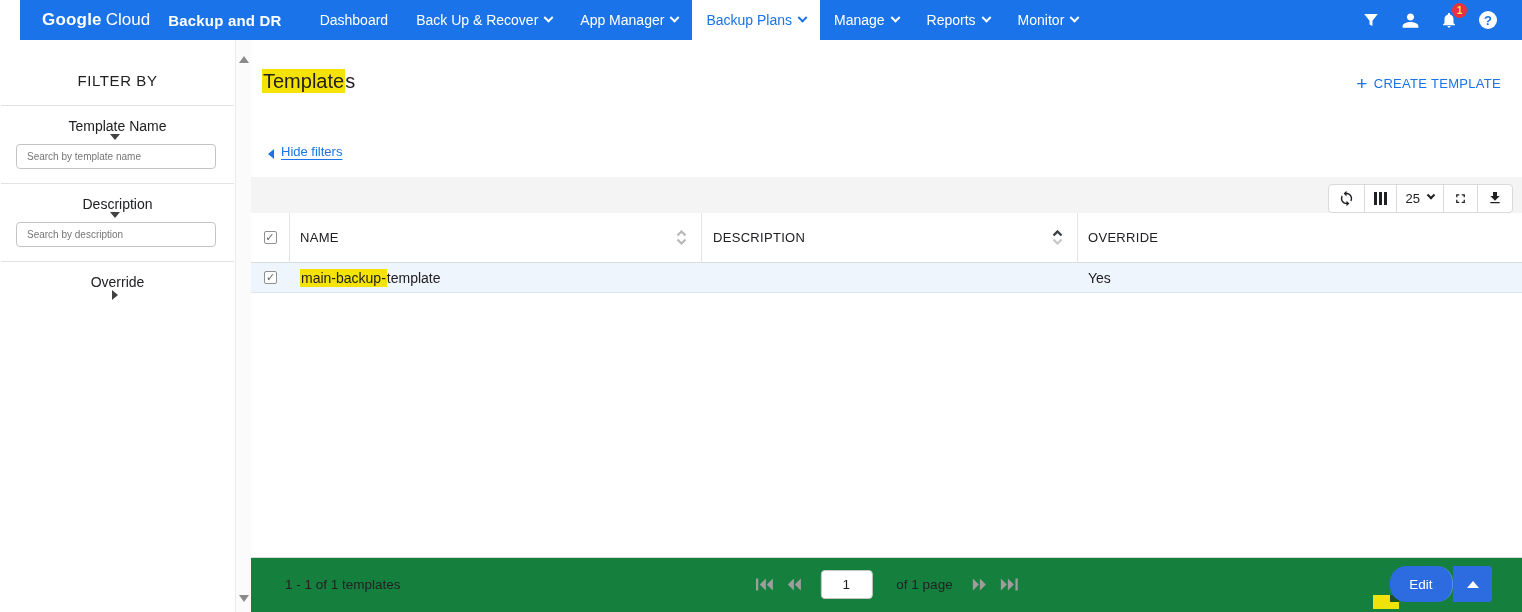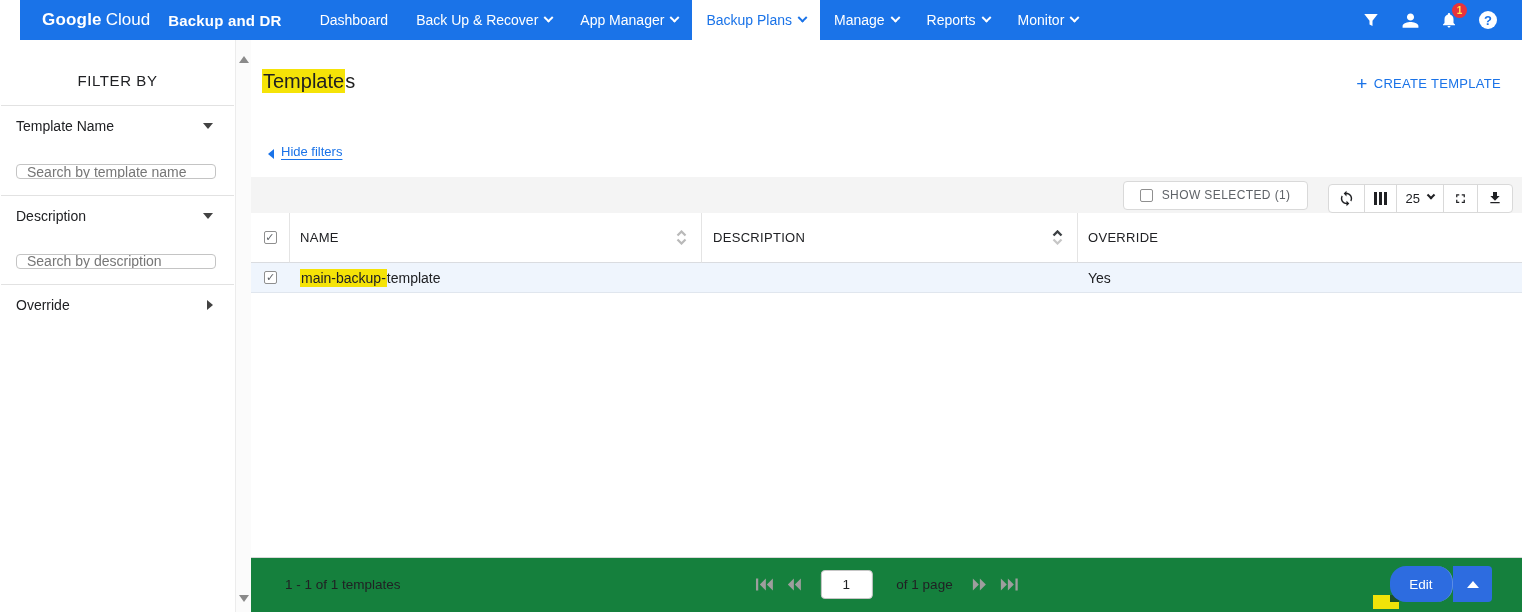--- a/index.html
+++ b/index.html
@@ -27,24 +27,24 @@
   .sidebar { width:235px; background:#fff; position:relative; flex:none; }
   .scrollstrip { width:16px; flex:none; background:#fbfbfb; border-left:1px solid #ececec; position:relative; }
   .tri-up { position:absolute; top:16px; left:3px; width:0; height:0; border-left:5px solid transparent; border-right:5px solid transparent; border-bottom:7px solid #8a8a8a; }
   .tri-down { position:absolute; bottom:10px; left:3px; width:0; height:0; border-left:5px solid transparent; border-right:5px solid transparent; border-top:7px solid #8a8a8a; }
   .main { flex:1; position:relative; background:#fff; }
 
   
   .filter-title { text-align:center; font-size:15px; font-weight:500; color:#202124; letter-spacing:.6px; padding-top:32px; padding-bottom:16px; }
   .side-divider { border-top:1px solid #e2e2e2; margin:0 1px; }
   .side-section { padding:12px 16px 14px 16px; }
-  .side-head { display:flex; align-items:center; justify-content:space-between; font-size:14px; font-weight:500; color:#202124; cursor:pointer; }
+  .side-head { display:flex; align-items:center; justify-content:space-between; font-size:14px; font-weight:500; color:#202124; cursor:pointer;flex-direction:column; }
   .caret-down { width:0; height:0; border-left:5px solid transparent; border-right:5px solid transparent; border-top:6px solid #424242; margin-right:6px; }
   .caret-right { width:0; height:0; border-top:5px solid transparent; border-bottom:5px solid transparent; border-left:6px solid #424242; margin-right:6px; }
-  .side-input { margin-top:30px; width:200px; height:15px; border:1px solid #c4c4c4; border-radius:4px; padding:0 10px; font-size:14px; color:#202124; font-family:"Liberation Sans",sans-serif; }
+  .side-input { margin-top:4px; width:200px; height:25px; border:1px solid #c4c4c4; border-radius:4px; padding:0 10px; font-size:10px; color:#202124; font-family:"Liberation Sans",sans-serif; }
   .side-input::placeholder { color:#767676; }
 
   
   .page-title { position:absolute; top:30px; left:11px; font-size:20px; color:#212121; }
   .hl { background:#f5e307; padding:1px 1px; }
   .create-btn { position:absolute; top:36px; right:21px; color:#1a73e8; font-size:13px; font-weight:500; letter-spacing:.3px; display:flex; align-items:center; gap:6px; cursor:pointer; }
   .plus { font-size:19px; font-weight:400; line-height:14px; }
   .hide-filters { position:absolute; top:104px; left:17px; color:#1a73e8; font-size:13px; display:flex; align-items:flex-end; gap:7px; cursor:pointer; }
   .hide-filters .label { text-decoration:underline; text-underline-offset:3px; }
   .tri-left { width:0; height:0; border-top:5px solid transparent; border-bottom:5px solid transparent; border-right:6px solid #1a73e8; }
@@ -198,24 +198,20 @@
         <span class="plus">+</span>
         <span>CREATE TEMPLATE</span>
       </div>
 
       <div class="hide-filters">
         <span class="tri-left"></span>
         <span class="label">Hide filters</span>
       </div>
 
       <div class="toolbar">
-        <div class="show-selected">
-          <span class="cb"></span>
-          <span>SHOW SELECTED (1)</span>
-        </div>
         <div class="icon-group">
           <div class="ig-cell">
             <svg width="17" height="17" viewBox="0 0 24 24">
                 <path fill="#202124" d="M12 4V1L8 5l4 4V6c3.31 0 6 2.69 6 6 0 1.01-.25 1.97-.7 2.8l1.46 1.46A7.93 7.93 0 0 0 20 12c0-4.42-3.58-8-8-8zm0 14c-3.31 0-6-2.69-6-6 0-1.01.25-1.97.7-2.8L5.24 7.74A7.93 7.93 0 0 0 4 12c0 4.42 3.58 8 8 8v3l4-4-4-4v3z"></path>
               </svg>
           </div>
           <div class="ig-cell">
             <span class="cols-icon">
                 <i></i>
                 <i></i>

